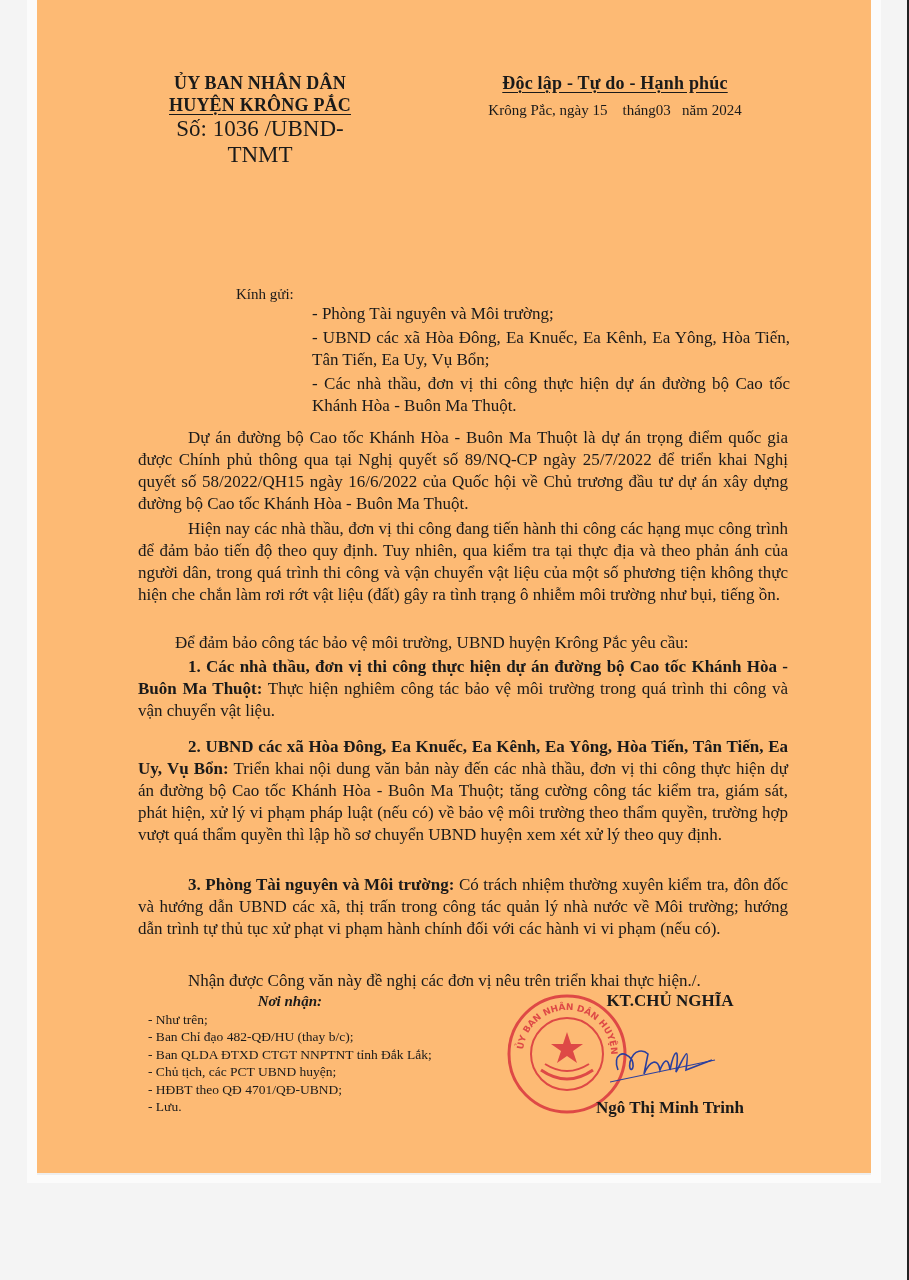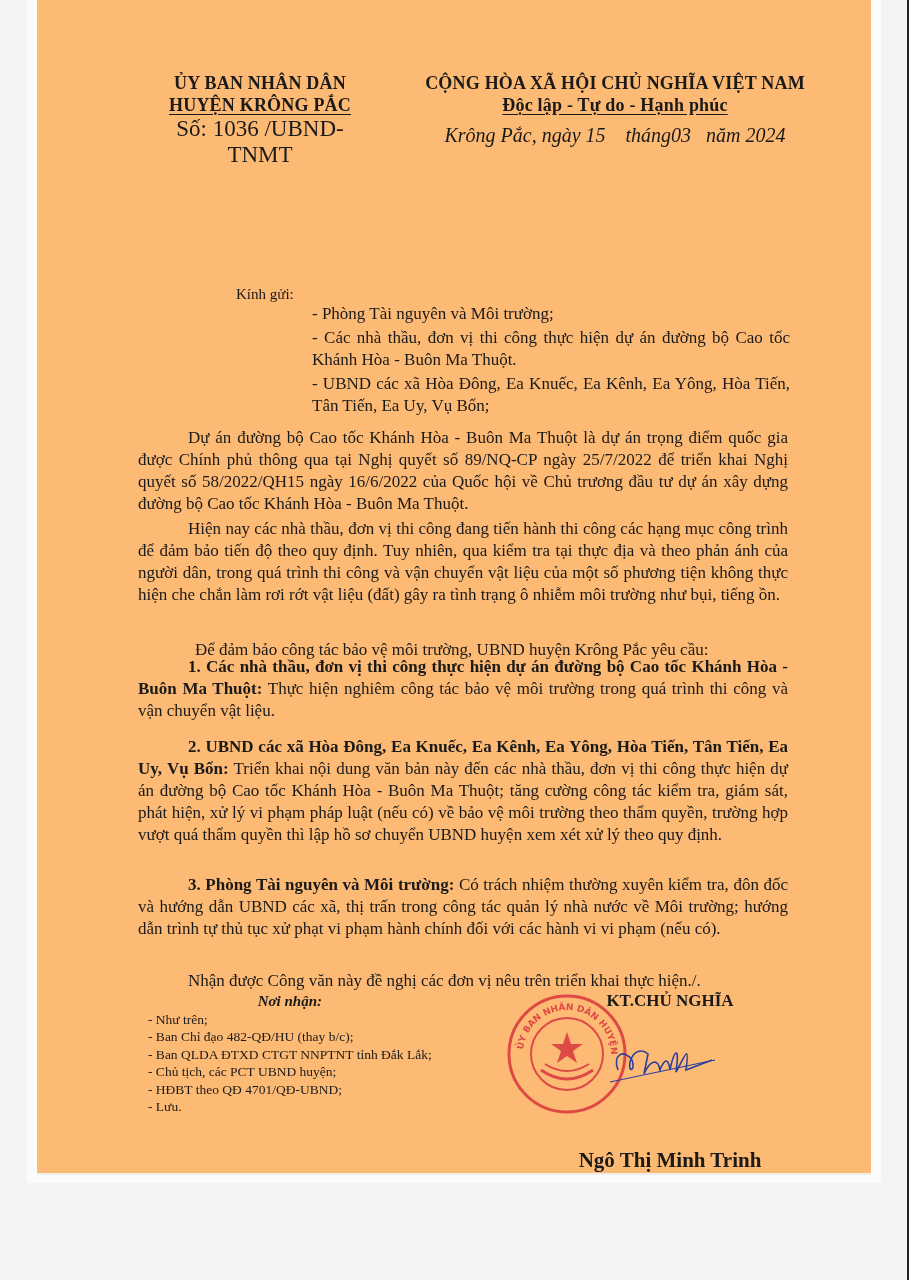--- a/index.html
+++ b/index.html
@@ -9,67 +9,66 @@
   }
   .edge-line { position:absolute; right:0; top:0; width:2px; height:1280px; background:#222; }
   .outer-card { position:absolute; left:27px; top:0; width:854px; height:1183px; background:#fbfbfb; }
   .page { position:absolute; left:37px; top:0; width:834px; height:1173px; background:#fdba74; border-bottom:2px solid #eee; }
   .abs { position:absolute; }
   .hdr-left { left:150px; top:72px; width:220px; text-align:center; }
   .hdr-right { left:400px; top:72px; width:430px; text-align:center; }
   .hdr-title { font-weight:bold; font-size:18px; line-height:22px; letter-spacing:0.2px; }
   .ul { text-decoration:underline; text-underline-offset:3px; }
   .docno { font-size:23px; margin-top:0; }
-  .date { font-style:italic; font-size:20px; margin-top:8px; }
+  .date { font-size:15px; margin-top:8px; }
   .subject { left:135px; top:157px; width:260px; text-align:center; font-size:15px; line-height:19.5px; }
   .body-text { font-size:17px; line-height:22px; text-align:justify; }
   .recip-label { left:236px; top:283px; font-size:15px; }
   .recip-list { left:312px; top:303px; width:478px; }
   .recip-list div { margin-bottom:2px; }
   .para { left:138px; width:650px; }
   .indent { text-indent:50px; }
   b { font-weight:bold; }
   .cc { left:148px; top:993px; font-size:13.5px; line-height:17.5px; }
   .cc .lbl { font-weight:bold; font-style:italic; font-size:15px;text-align:center; }
   .sign { left:560px; top:990px; width:220px; text-align:center; font-weight:bold; font-size:17px; line-height:22px; }
-  .sign-name { left:560px; top:1148px; width:220px; text-align:center; font-weight:bold; font-size:21px; }
+  .sign-name { left:560px; top:1098px; width:220px; text-align:center; font-weight:bold; font-size:17px; }
   .stamp { left:505px; top:992px; width:125px; height:125px; }
   .signature { left:610px; top:1030px; width:110px; height:60px; }
 </style>
 </head>
 <body>
 
 <div class="edge-line"></div>
 <div class="outer-card"></div>
 
 <div class="page">
 
   <div class="abs hdr-left" style="left:113px;">
     <div class="hdr-title">ỦY BAN NHÂN DÂN</div>
     <div class="hdr-title ul">HUYỆN KRÔNG PẮC</div>
     <div class="docno">Số: 1036 /UBND-TNMT</div>
   </div>
 
   <div class="abs hdr-right" style="left:363px;">
-    <div class="hdr-title">CỘNG HÒA XÃ HỘI CHỦ NGHĨA VIỆT NAM</div>
     <div class="hdr-title ul">Độc lập - Tự do - Hạnh phúc</div>
     <div class="date" style="white-space:pre;">Krông Pắc, ngày 15    tháng03   năm 2024</div>
   </div>
 
 
   <div class="abs recip-label body-text" style="left:199px;">Kính gửi:</div>
   <div class="abs recip-list body-text" style="left:275px;">
     <div>- Phòng Tài nguyên và Môi trường;</div>
+    <div>- UBND các xã Hòa Đông, Ea Knuếc, Ea Kênh, Ea Yông, Hòa Tiến, Tân Tiến, Ea Uy, Vụ Bổn;</div>
     <div>- Các nhà thầu, đơn vị thi công thực hiện dự án đường bộ Cao tốc Khánh Hòa - Buôn Ma Thuột.</div>
-    <div>- UBND các xã Hòa Đông, Ea Knuếc, Ea Kênh, Ea Yông, Hòa Tiến, Tân Tiến, Ea Uy, Vụ Bổn;</div>
   </div>
 
   <div class="abs para body-text indent" style="left:101px; top:427px;">Dự án đường bộ Cao tốc Khánh Hòa - Buôn Ma Thuột là dự án trọng điểm quốc gia được Chính phủ thông qua tại Nghị quyết số 89/NQ-CP ngày 25/7/2022 để triển khai Nghị quyết số 58/2022/QH15 ngày 16/6/2022 của Quốc hội về Chủ trương đầu tư dự án xây dựng đường bộ Cao tốc Khánh Hòa - Buôn Ma Thuột.</div>
   <div class="abs para body-text indent" style="left:101px; top:518px;">Hiện nay các nhà thầu, đơn vị thi công đang tiến hành thi công các hạng mục công trình để đảm bảo tiến độ theo quy định. Tuy nhiên, qua kiểm tra tại thực địa và theo phản ánh của người dân, trong quá trình thi công và vận chuyển vật liệu của một số phương tiện không thực hiện che chắn làm rơi rớt vật liệu (đất) gây ra tình trạng ô nhiễm môi trường như bụi, tiếng ồn.</div>
-  <div class="abs para body-text indent" style="left:108px; top:632px;margin-top:7px;">Để đảm bảo công tác bảo vệ môi trường, UBND huyện Krông Pắc yêu cầu:</div>
+  <div class="abs para body-text indent" style="left:88px; top:632px;">Để đảm bảo công tác bảo vệ môi trường, UBND huyện Krông Pắc yêu cầu:</div>
 
   <div class="abs para body-text indent" style="left:101px; top:656px;font-family:Liberation Serif, serif;">
     <b>1. Các nhà thầu, đơn vị thi công thực hiện dự án đường bộ Cao tốc Khánh Hòa - Buôn Ma Thuột:</b><span> Thực hiện nghiêm công tác bảo vệ môi trường trong quá trình thi công và vận chuyển vật liệu.</span>
   </div>
   <div class="abs para body-text indent" style="left:101px; top:736px;">
     <b>2. UBND các xã Hòa Đông, Ea Knuếc, Ea Kênh, Ea Yông, Hòa Tiến, Tân Tiến, Ea Uy, Vụ Bổn:</b><span> Triển khai nội dung văn bản này đến các nhà thầu, đơn vị thi công thực hiện dự án đường bộ Cao tốc Khánh Hòa - Buôn Ma Thuột; tăng cường công tác kiểm tra, giám sát, phát hiện, xử lý vi phạm pháp luật (nếu có) về bảo vệ môi trường theo thẩm quyền, trường hợp vượt quá thẩm quyền thì lập hồ sơ chuyển UBND huyện xem xét xử lý theo quy định.</span>
   </div>
   <div class="abs para body-text indent" style="left:101px; top:874px;">
     <b>3. Phòng Tài nguyên và Môi trường:</b><span> Có trách nhiệm thường xuyên kiểm tra, đôn đốc và hướng dẫn UBND các xã, thị trấn trong công tác quản lý nhà nước về Môi trường; hướng dẫn trình tự thủ tục xử phạt vi phạm hành chính đối với các hành vi vi phạm (nếu có).</span>
   </div>

